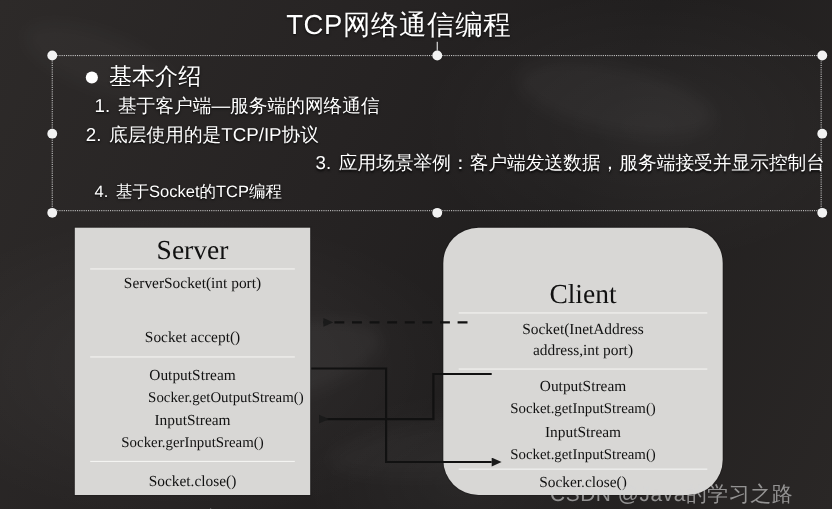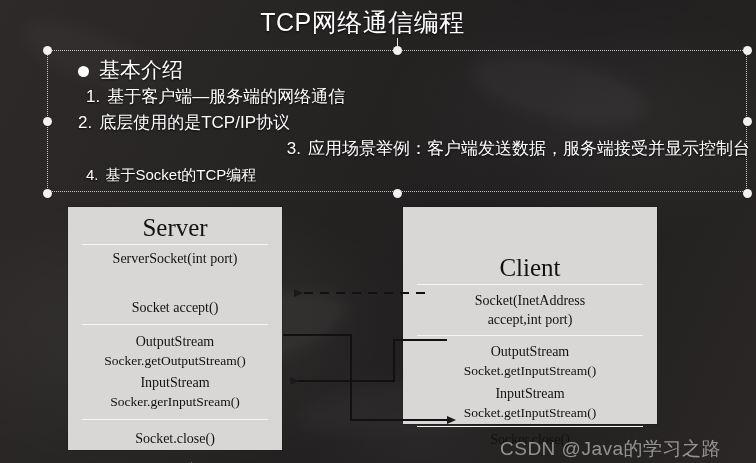--- a/index.html
+++ b/index.html
@@ -59,21 +59,21 @@
   .b4{font-size:15px;padding-left:26px;line-height:26px;}
   .num{margin-right:7px;}
 
   
   .panel{
     position:absolute;background:#d8d7d5;
     font-family:"Liberation Serif",serif;color:#111;
     box-shadow:0 0 0 1px rgba(0,0,0,.15);
   }
   #server-panel{left:68px;top:207px;width:214px;height:243px;}
-  #client-panel{left:403px;top:207px;width:254px;height:217px;}
+  #client-panel{left:403px;top:207px;width:254px;height:243px;border-radius:32px;}
 
   .panel-title{
     text-align:center;font-size:25px;line-height:26px;
   }
   #server-panel .panel-title{padding-top:8px;}
   #client-panel .panel-title{padding-top:48px;}
   .rule{height:1px;background:#f4f4f2;margin:3px 14px 0 14px;}
   .cell{text-align:center;font-size:14px;line-height:19px;padding:4px 6px 0 6px;}
   .cell.small{font-size:13.5px;}
 
@@ -140,33 +140,33 @@
     </div>
   </div>
 
   <div class="panel" id="server-panel">
     <div class="panel-title">Server</div>
     <div class="rule"></div>
     <div class="cell">ServerSocket(int port)</div>
     <div class="cell" style="padding-top:30px;">Socket accept()</div>
     <div class="rule" style="margin-top:7px;"></div>
     <div class="cell" style="padding-top:7px;">OutputStream</div>
-    <div class="cell small" style="padding-top:0;">Socker.getOutputStream()</div>
+    <div class="cell small" style="padding-top:0;text-align:right;">Socker.getOutputStream()</div>
     <div class="cell" style="padding-top:3px;">InputStream</div>
     <div class="cell small" style="padding-top:0;">Socker.gerInputSream()</div>
     <div class="rule" style="margin-top:8px;"></div>
     <div class="cell" style="padding-top:9px;">Socket.close()</div>
     <div id="server-arrow"></div>
   </div>
 
   <div class="panel" id="client-panel">
     <div class="panel-title">Client</div>
     <div class="rule"></div>
     <div class="cell" style="padding-top:6px;">Socket(InetAddress</div>
-    <div class="cell" style="padding-top:0;">accept,int port)</div>
+    <div class="cell" style="padding-top:0;">address,int port)</div>
     <div class="rule" style="margin-top:6px;"></div>
     <div class="cell" style="padding-top:6px;">OutputStream</div>
     <div class="cell small" style="padding-top:0;">Socket.getInputStream()</div>
     <div class="cell" style="padding-top:4px;">InputStream</div>
     <div class="cell small" style="padding-top:0;">Socket.getInputStream()</div>
     <div class="rule" style="margin-top:4px;"></div>
     <div class="cell" style="padding-top:3px;">Socker.close()</div>
   </div>
 
   <svg id="connectors" viewBox="0 0 756 463" width="756" height="463">

